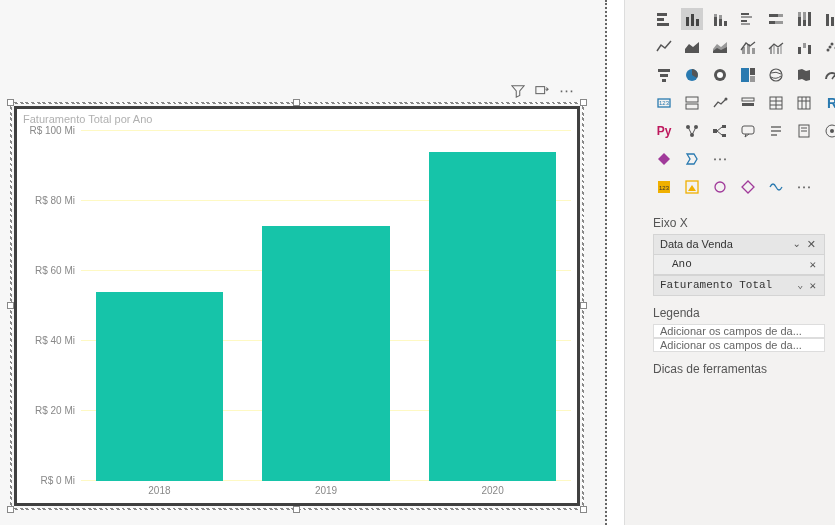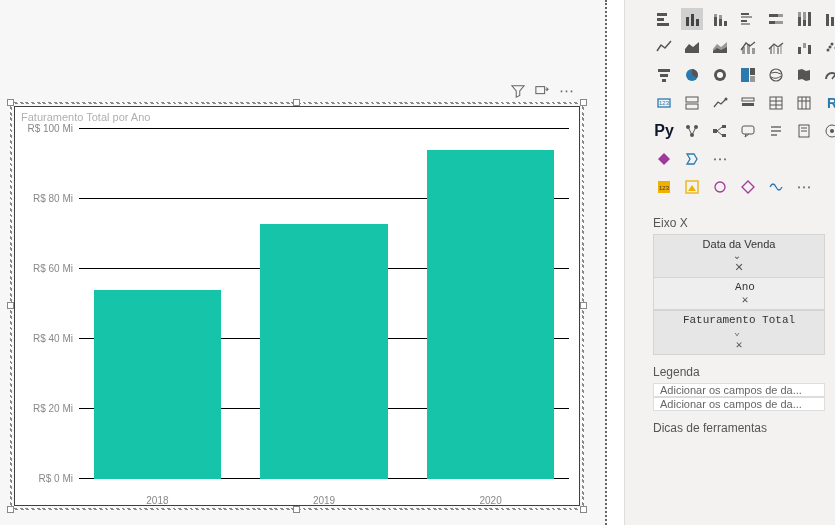--- a/index.html
+++ b/index.html
@@ -41,21 +41,21 @@
     border: 1px solid #888;
   }
   .sel-edge {
     position: absolute;
     background: repeating-linear-gradient(45deg,#888 0 2px,#fff 2px 4px);
   }
   .chart-box {
     position: absolute;
     left: 4px; top: 4px; right: 4px; bottom: 4px;
     background: #fff;
-    border: 1px solid #404040;
+    border: 3px solid #404040;
   }
   .chart-header-icons {
     position: absolute;
     right: 10px; top: -18px;
     display: flex;
     gap: 10px;
     color: #666;
   }
   .chart-header-icons span { cursor: pointer; display:inline-flex; }
   .chart-title {
@@ -66,41 +66,41 @@
   }
   .plot-area {
     position: absolute;
     left: 64px; top: 22px;
     width: 490px; height: 350px;
   }
   .grid-line {
     position: absolute;
     left: 0; right: 0;
     height: 1px;
-    background: #000000;
+    background: #fef9c3;
   }
   .y-tick {
     position: absolute;
     right: 100%;
     transform: translateY(-50%);
     text-align: right;
     padding-right: 6px;
     font-size: 10px;
     color: #888;
     white-space: nowrap;
   }
   .bar {
     position: absolute;
     bottom: 0;
     background: #16c4a9;
   }
   .x-tick {
     position: absolute;
     top: 100%;
-    padding-top: 16px;
+    padding-top: 4px;
     font-size: 10px;
     color: #888;
     transform: translateX(-50%);
   }
 
   
   .viz-gallery {
     padding: 8px 10px 8px 28px;
     display: grid;
     grid-template-columns: repeat(7, 22px);
@@ -125,24 +125,23 @@
   }
   .field-well {
     margin: 0 10px 0 28px;
     background: #e6e6e6;
     border: 1px solid #d4d4d4;
     font-size: 11px;
     color: #333;
   }
   .field-row {
     display: flex;
-    align-items: center;
+    align-items: flex-start;
     padding: 3px 6px;
     border-bottom: 1px solid #d4d4d4;
-    flex-direction: column;
   }
   .field-row:last-child { border-bottom: none; font-family: Liberation Mono, monospace; }
   .field-row .sp { flex: 1; }
   .field-indent { padding-left: 18px; background: #eee; }
   .chev { font-size: 10px; color: #555; margin-right: 4px; cursor:pointer; }
   .xbtn { font-size: 11px; color: #555; cursor:pointer; padding:0 2px; }
   .placeholder-well {
     margin: 0 10px 0 28px;
     background: #fff;
     border: 1px solid #ddd;
@@ -413,21 +412,21 @@
     <span class="viz-icon">
         <svg width="16" height="16">
           <rect x="2" y="2" width="12" height="12" fill="none" stroke="#555"></rect>
           <line x1="2" y1="6" x2="14" y2="6" stroke="#555"></line>
           <line x1="6" y1="2" x2="6" y2="14" stroke="#555"></line>
           <line x1="10" y1="2" x2="10" y2="14" stroke="#555"></line>
         </svg>
       </span>
     <span class="viz-icon" style="color:#2a7ab0;font-weight:bold;font-size:14px">R</span>
 
-    <span class="viz-icon" style="color:#0f172a;font-weight:bold;font-size:16px">Py</span>
+    <span class="viz-icon" style="color:#be185d;font-weight:bold;font-size:12px">Py</span>
     <span class="viz-icon">
         <svg width="16" height="16">
           <circle cx="4" cy="4" r="2" fill="#555"></circle>
           <circle cx="12" cy="4" r="2" fill="#555"></circle>
           <circle cx="8" cy="12" r="2" fill="#555"></circle>
           <line x1="4" y1="4" x2="8" y2="12" stroke="#555"></line>
           <line x1="12" y1="4" x2="8" y2="12" stroke="#555"></line>
         </svg>
       </span>
     <span class="viz-icon">

